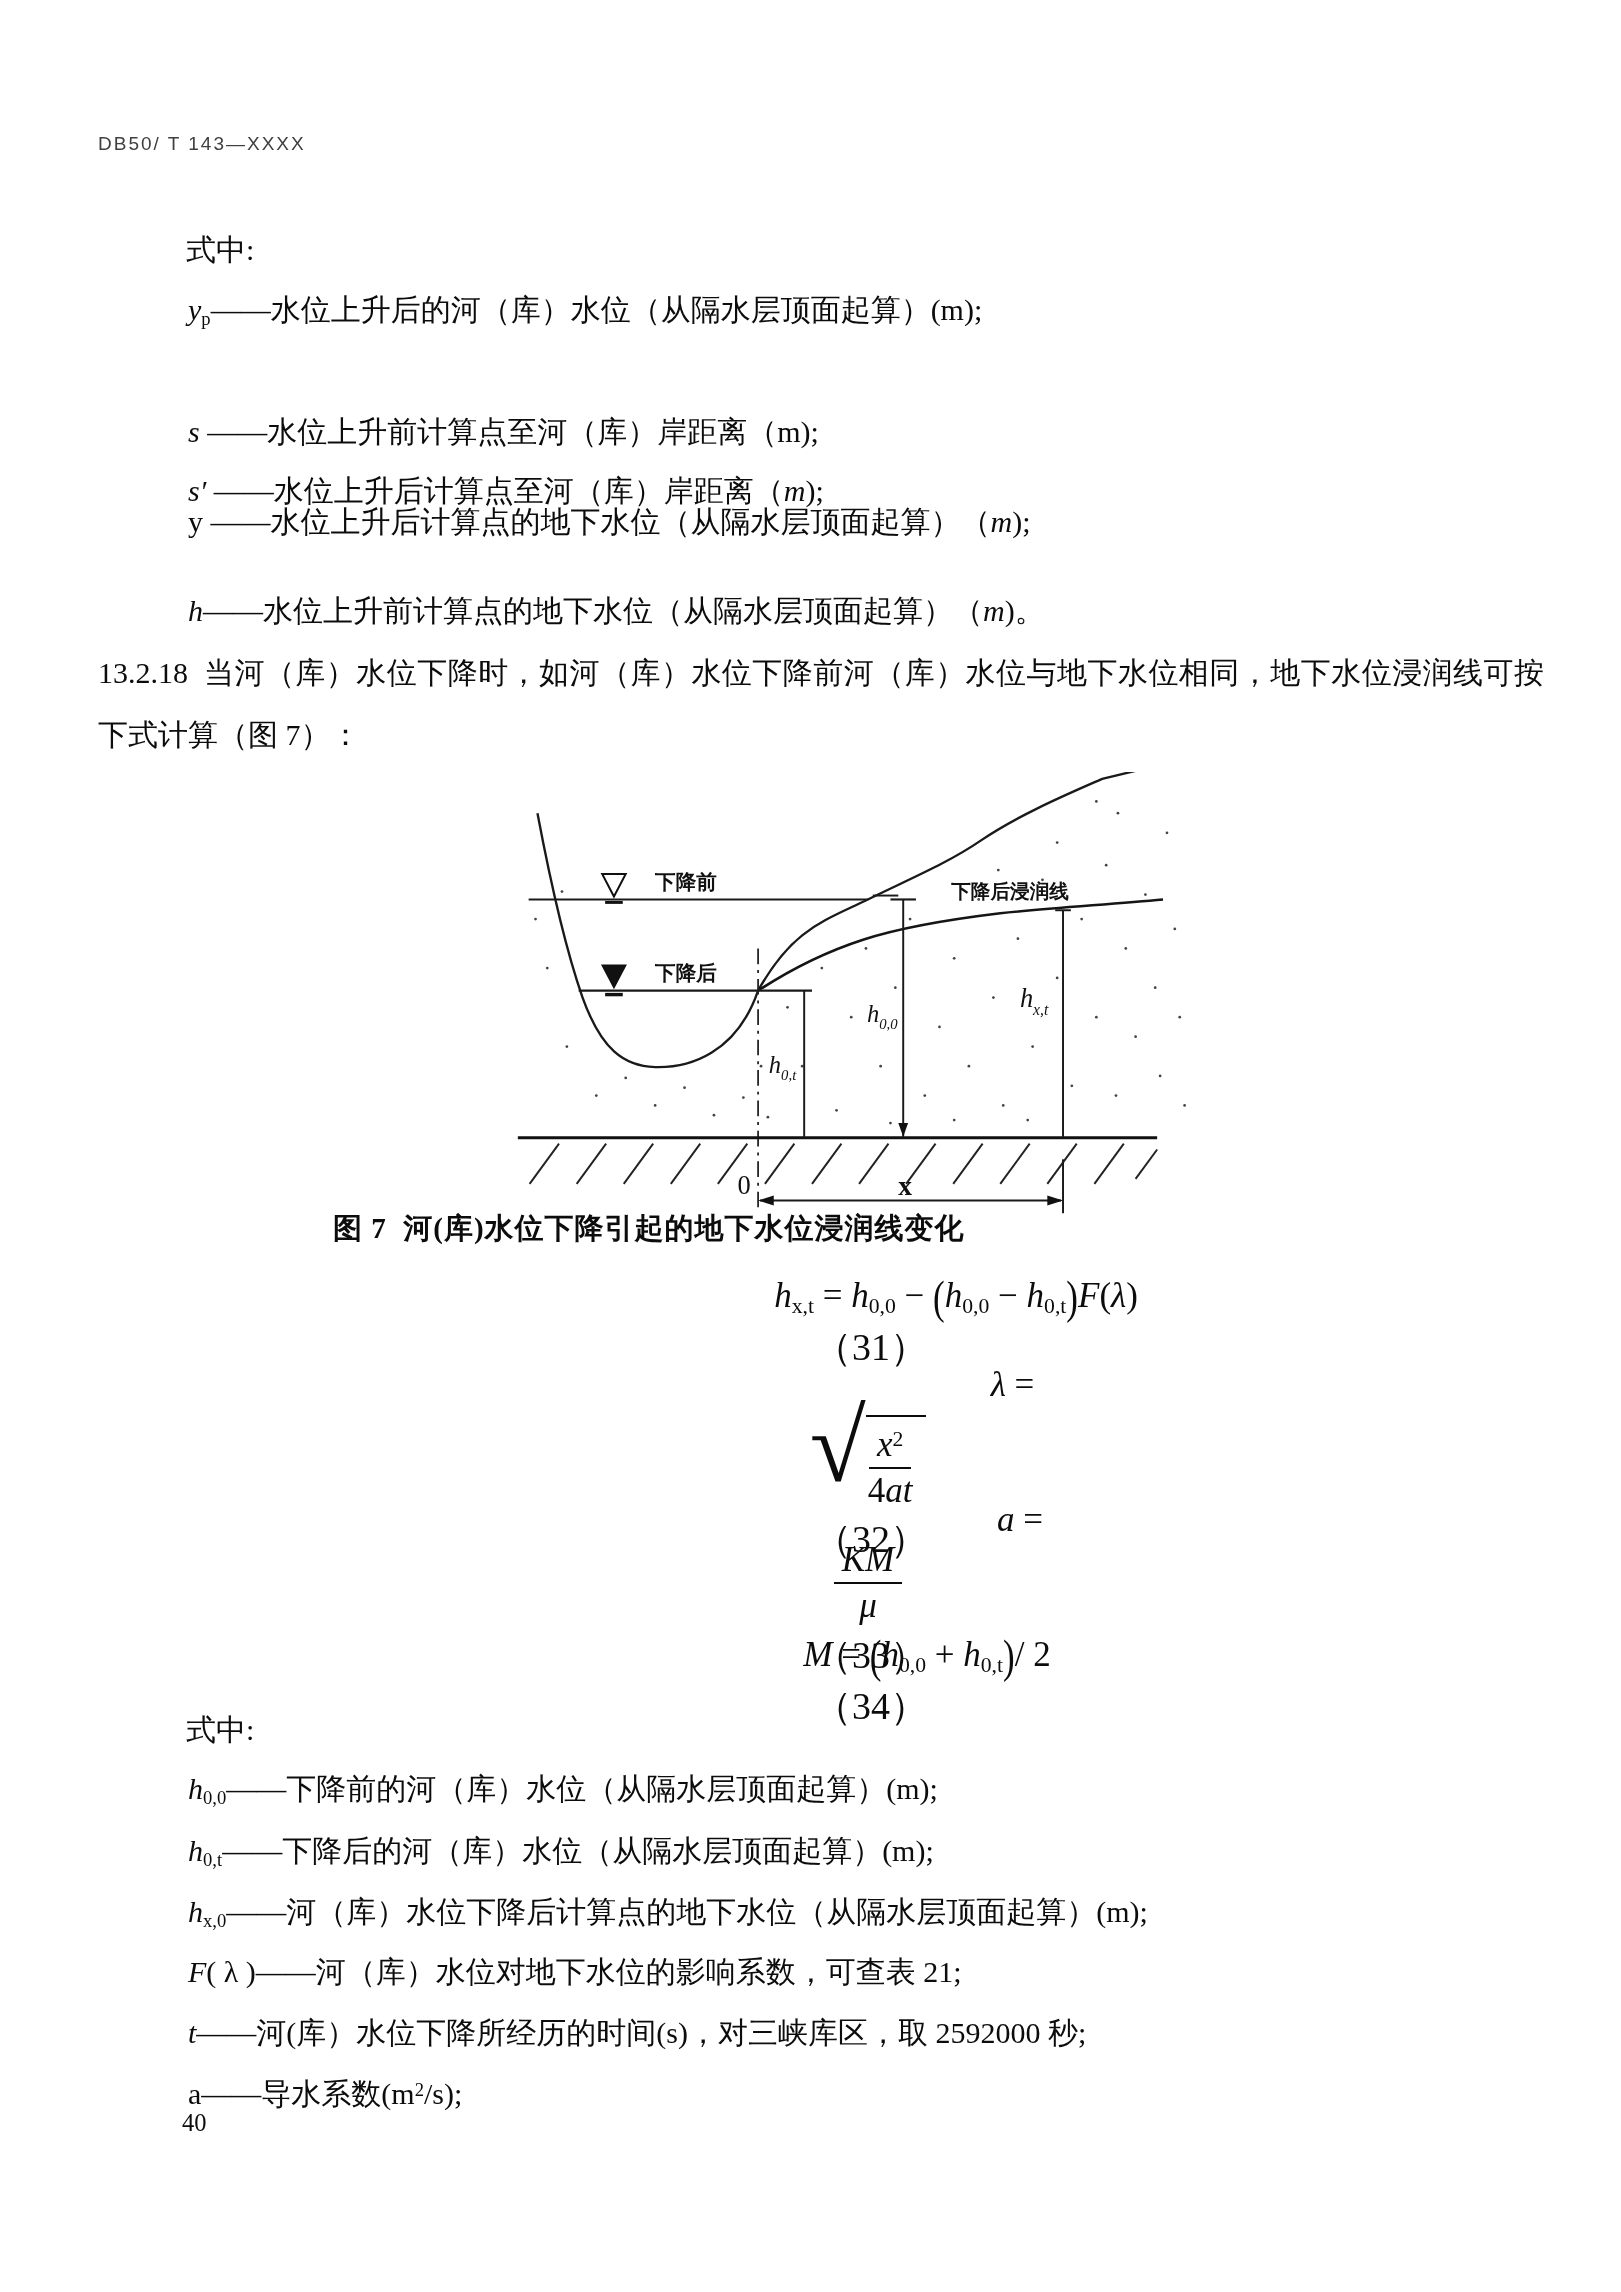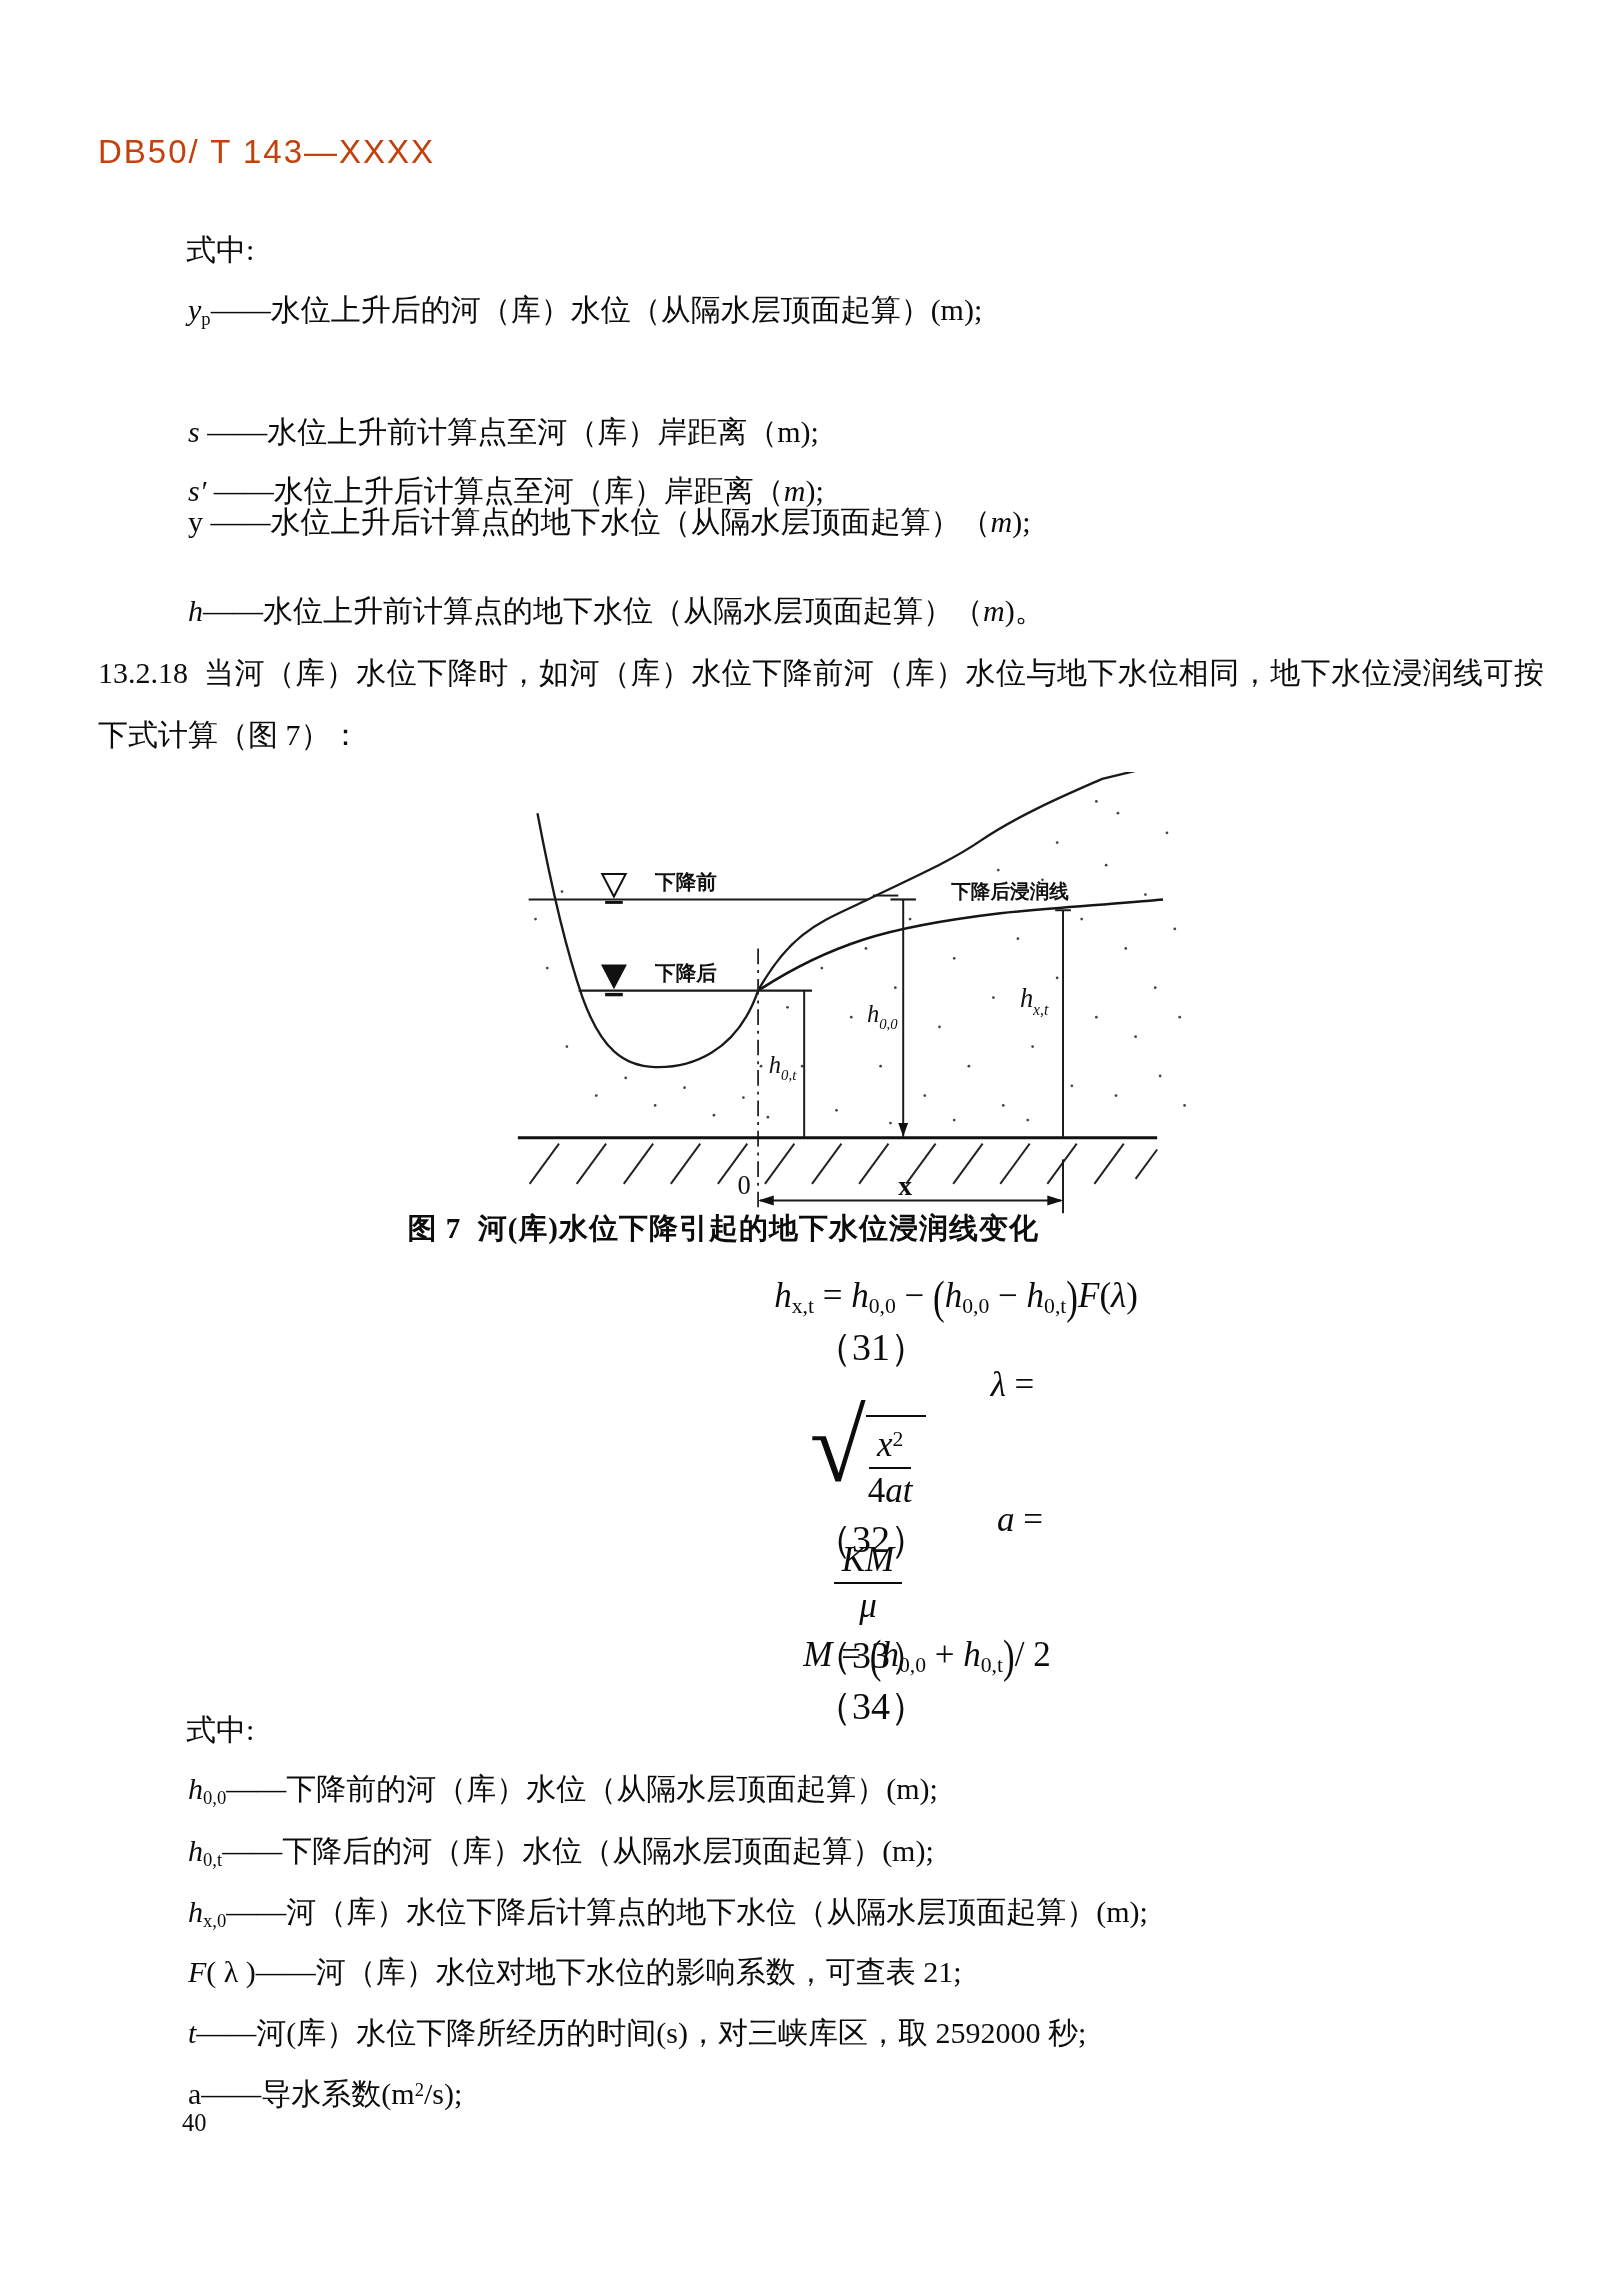--- a/index.html
+++ b/index.html
@@ -2,21 +2,21 @@
 <html><head>
 <meta charset="utf-8">
 <style>
   html,body{margin:0;padding:0;background:#888;}
   .page{
     position:relative;width:1621px;height:2293px;background:#ffffff;
     margin:0 auto;overflow:hidden;
     font-family:"Liberation Serif", serif;color:#0c0c0c;
   }
   .abs{position:absolute;white-space:nowrap;}
-  .hdr{font-family:"Liberation Sans", sans-serif;font-size:33px;letter-spacing:2px;color:#c2410c;}
+  .hdr{font-family:"Liberation Sans", sans-serif;font-size:19px;letter-spacing:2px;color:#404040;}
   .body-line{font-size:30px;}
   .para{font-size:30px;line-height:62px;white-space:normal;text-align:justify;}
   .it{font-style:italic;}
   .sb{font-size:0.62em;vertical-align:-0.28em;letter-spacing:0;}
   .sp{font-size:0.62em;vertical-align:0.45em;}
   .bigp{display:inline-block;transform:scaleY(1.35);vertical-align:-0.06em;}
   .eqrow{position:absolute;display:flex;align-items:center;font-size:35px;flex-direction:column;}
   .eqnum{font-size:38px;margin-left:5.9px;}
   .dots{flex:1;border-bottom:3.9px dotted #222;margin:0 9.8px 0 15.7px;height:0;transform:translateY(2px);}
   .frac{display:inline-flex;flex-direction:column;align-items:center;line-height:1.15;}
@@ -159,21 +159,21 @@
 
       <line x1="566" y1="395" x2="566" y2="450" stroke="#1a1a1a" stroke-width="2"></line>
       <line x1="257" y1="437" x2="564" y2="437" stroke="#1a1a1a" stroke-width="2.2"></line>
       <polygon points="255,437 271,432 271,442" fill="#111"></polygon>
       <polygon points="566,437 550,432 550,442" fill="#111"></polygon>
       <text x="234" y="430" font-size="27">0</text>
       <text x="398" y="431" font-size="28" font-weight="bold">x</text>
     </svg>
   </div>
 
-  <div class="abs caption" style="left:333px;top:1209px;width:706px;text-align:right;">
+  <div class="abs caption" style="left:333px;top:1209px;width:706px;text-align:left;">
     <span>图 7</span>&nbsp;&nbsp;<span>河(库)水位下降引起的地下水位浸润线变化</span>
   </div>
 
   <div class="eqrow" style="left:363px;top:1276px;width:1010px;height:63px;">
     <span style="margin-left:176px;"><span class="it">h</span><span class="sb">x,t</span><span> = </span><span class="it">h</span><span class="sb">0,0</span><span> − </span><span class="bigp">(</span><span class="it">h</span><span class="sb">0,0</span><span> − </span><span class="it">h</span><span class="sb">0,t</span><span class="bigp">)</span><span class="it">F</span><span>(</span><span class="it">λ</span><span>)</span></span>
     <span class="dots"></span>
     <span class="eqnum">（31）</span>
   </div>
 
   <div class="eqrow" style="left:363px;top:1365px;width:1010px;height:118px;">

